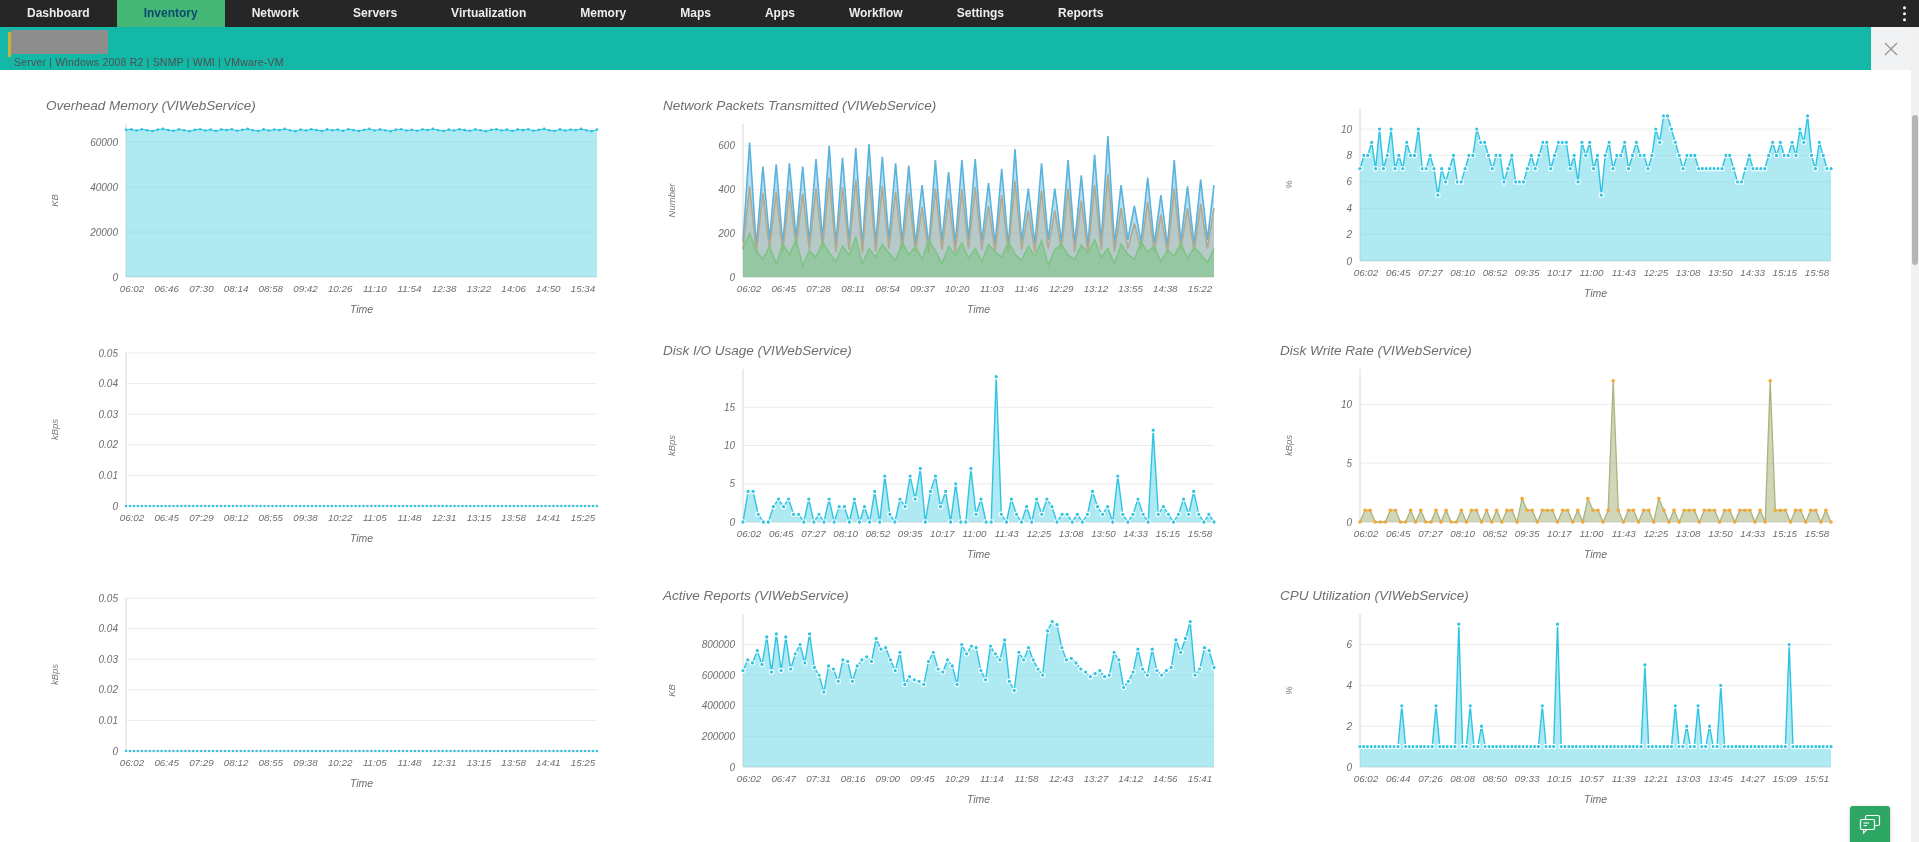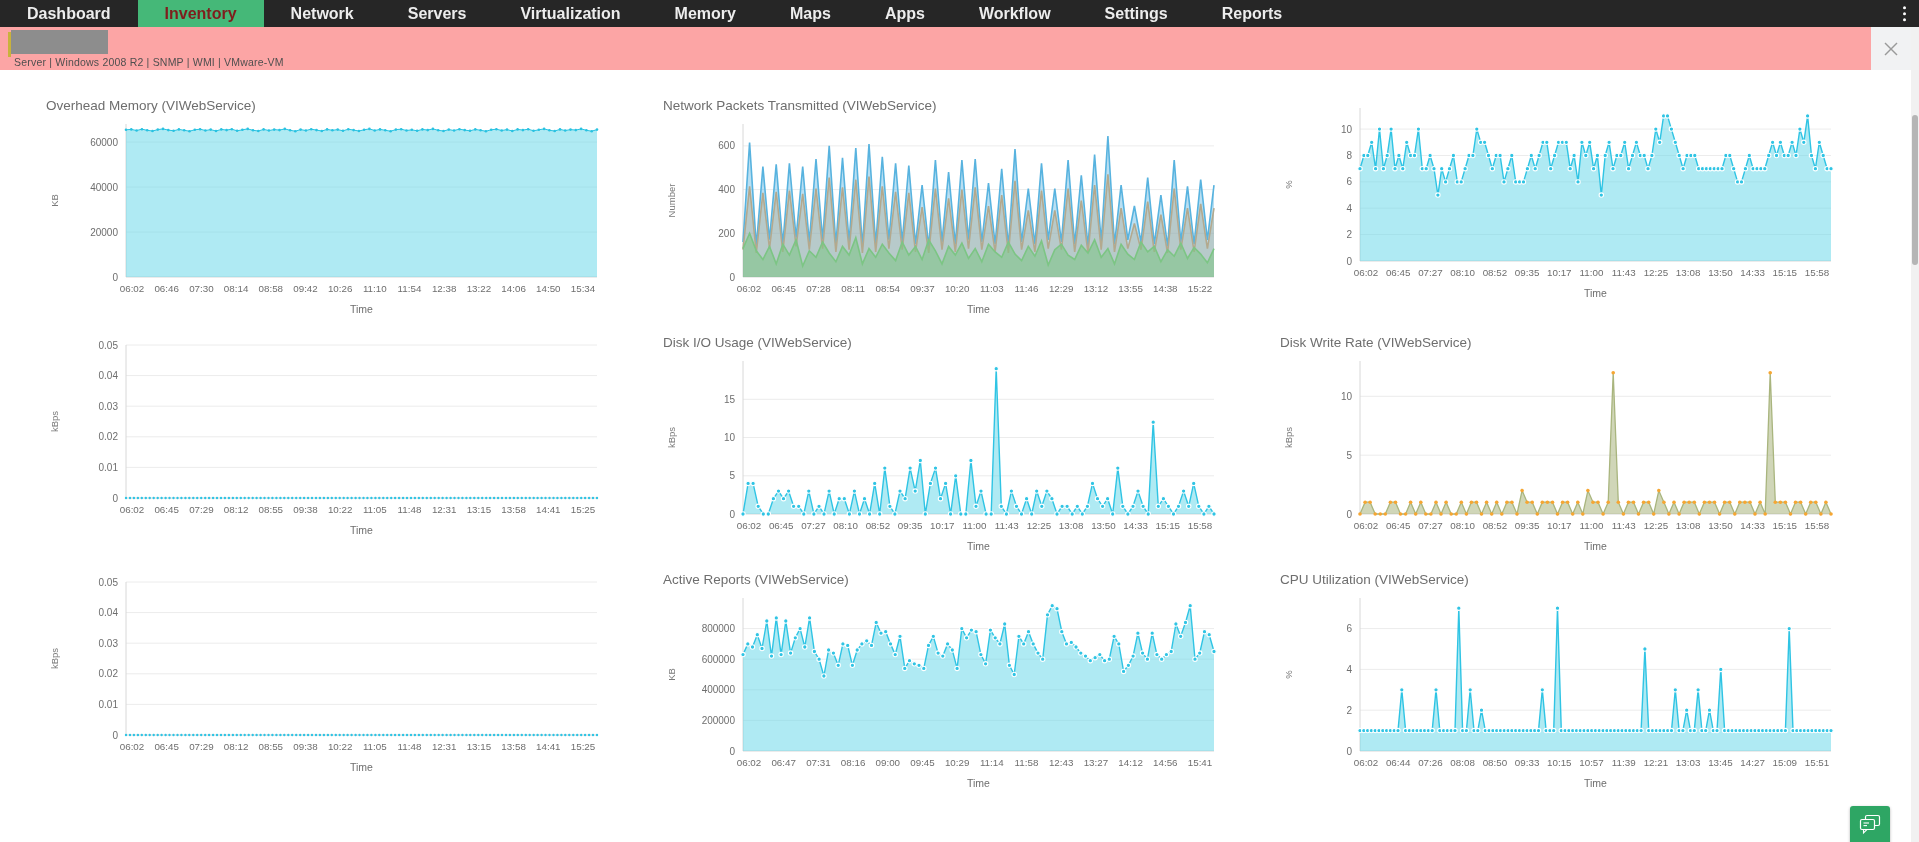--- a/index.html
+++ b/index.html
@@ -1,38 +1,38 @@
 <!DOCTYPE html>
 <html><head>
 <meta charset="utf-8">
 <style>
   * { box-sizing: border-box; margin: 0; padding: 0; }
   html,body { width:1919px; height:842px; overflow:hidden; background:#fff;
     font-family:"Liberation Sans", sans-serif; }
 
   
   .topnav { position:relative; height:27px; background:#262626; display:flex; align-items:stretch; }
-  .tab { color:#ededed; font-size:16px; font-weight:bold; line-height:27px; padding:0 27px; cursor:pointer; white-space:nowrap; }
-  .tab.active { background:#45b878; color:#7f1d1d; }
+  .tab { color:#ededed; font-size:12px; font-weight:bold; line-height:27px; padding:0 27px; cursor:pointer; white-space:nowrap; }
+  .tab.active { background:#45b878; color:#0c4a6e; }
   .kebab { position:absolute; right:7px; top:50%; transform:translateY(-50%); display:flex; flex-direction:column; gap:2.5px; padding:3px 6px; cursor:pointer; }
   .kebab .dot { width:3.5px; height:3.5px; border-radius:50%; background:#fff; }
 
   
-  .subheader { position:relative; height:43px; background:#fca5a5; }
+  .subheader { position:relative; height:43px; background:#14b8a6; }
   .accent-strip { position:absolute; left:8px; top:5px; width:3px; height:25px; background:#c9b23c; }
   .redacted-title { position:absolute; left:11px; top:3px; width:97px; height:24px; background:#8d8d8d; }
   .device-info { position:absolute; left:14px; top:29px; font-size:10.5px; color:#4f4f4f; letter-spacing:.2px; }
   .close-panel { position:absolute; right:8px; top:0; width:40px; height:43px; background:#f1f2f3; display:flex; align-items:center; justify-content:center; cursor:pointer; }
 
   
   .scrollbar { position:absolute; right:0; top:27px; bottom:0; width:8px; background:#f1f1f1; }
   .scroll-thumb { position:absolute; left:1px; top:88px; width:6px; height:150px; background:#b5b5b5; border-radius:3px; }
 
   
-  .grid { display:grid; grid-template-columns:617px 617px 617px; padding:28px 0 0 44px; row-gap:12px; }
+  .grid { display:grid; grid-template-columns:617px 617px 617px; padding:28px 0 0 44px; row-gap:20px;font-style:italic; }
   .card { width:592px; }
   .chart-title { font-size:13.5px; color:#6e6e6e; margin:0 0 1px 2px; }
   svg.chart text { font-family:"Liberation Sans", sans-serif; }
 
   
   .fab { position:absolute; right:29px; bottom:-10px; width:40px; height:46px; background:#2ea664; border-radius:3px; display:flex; align-items:flex-start; justify-content:center; padding-top:7px; cursor:pointer; box-shadow:0 1px 3px rgba(0,0,0,.3); }
 </style>
 </head>
 <body>
 

